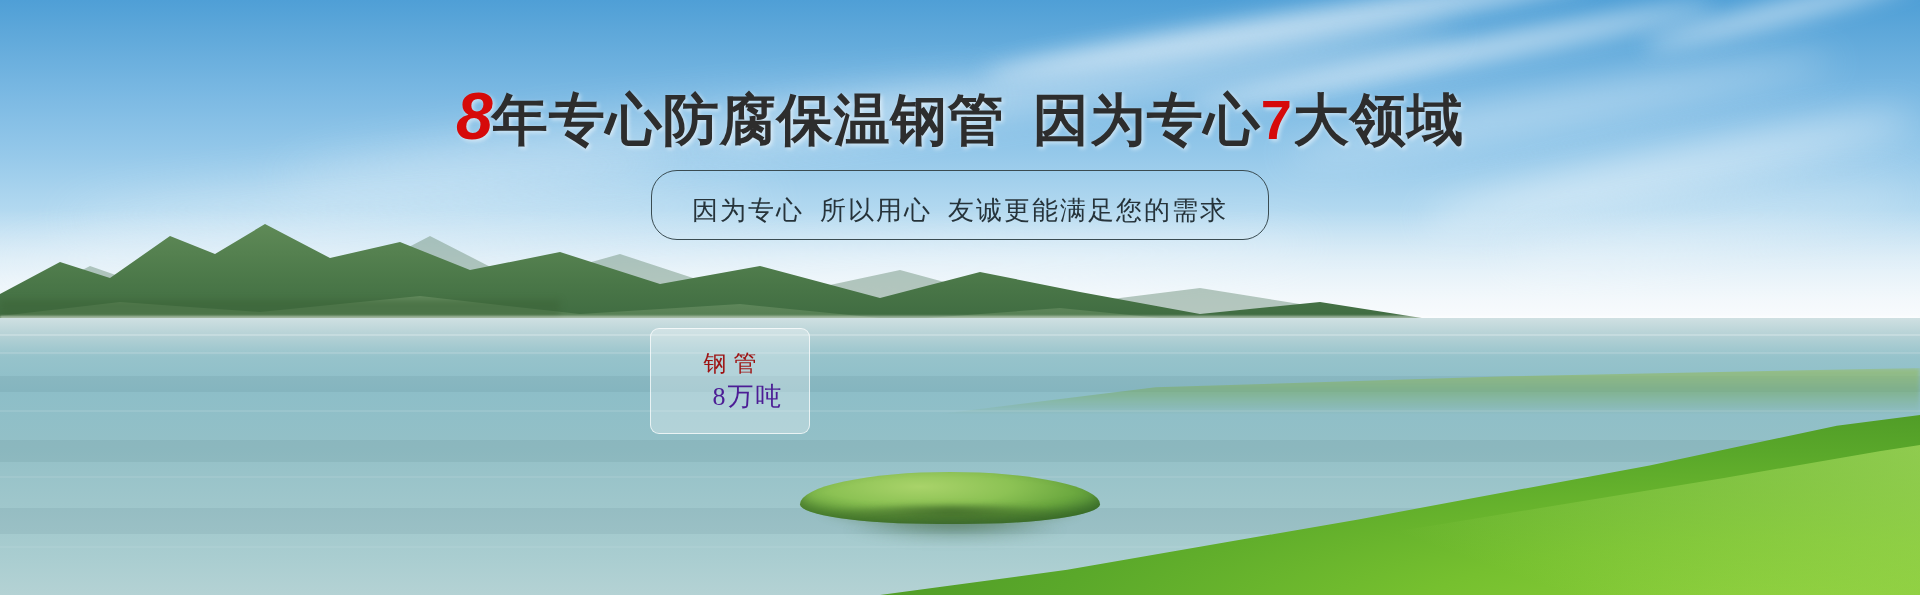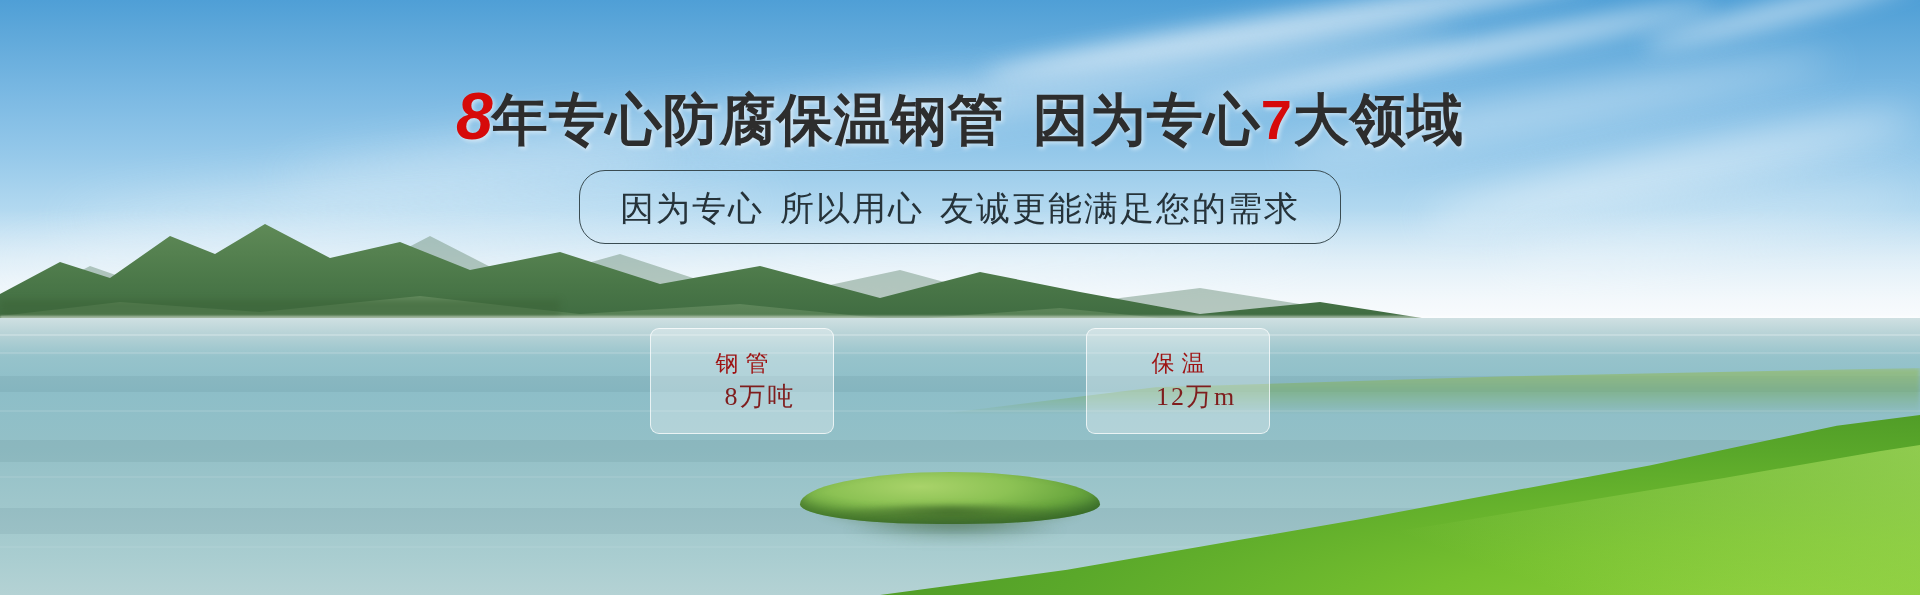--- a/index.html
+++ b/index.html
@@ -204,42 +204,42 @@
 
   .subtitle-wrap {
     position: absolute;
     left: 0;
     top: 170px;
     width: 1920px;
     text-align: center;
   }
   .subtitle {
     display: inline-block;
-    padding: 15px 40px 11px;
+    padding: 22px 40px 11px;
     border: 1.5px solid #3a4c52;
     border-radius: 26px;
-    font-size: 34px;
+    font-size: 26px;
     letter-spacing: 2px;
     color: #26333a;
     background: transparent;
   }
   .subtitle .sp { display: inline-block; width: 16px; }
 
   
   .cards {
     position: absolute;
     left: 650px;
     top: 328px;
     width: 620px;
     height: 106px;
     display: flex;
     justify-content: space-between;
   }
   .card {
-    width: 184px;
+    width: 160px;
     height: 106px;
     border-radius: 9px;
     background: rgba(255,255,255,.30);
     border: 1px solid rgba(255,255,255,.72);
     box-sizing: border-box;
     display: flex;
     flex-direction: column;
     align-items: center;
     justify-content: center;
     gap: 9px;
@@ -247,21 +247,21 @@
   .card-title {
     font-size: 23px;
     letter-spacing: 7px;
     text-indent: 7px;
     color: #9e1212;
     line-height: 1;
   }
   .card-value {
     font-size: 26px;
     letter-spacing: 2px;
-    color: #7f1d1d;
+    color: #4c1d95;
     line-height: 1;
     font-family: "Liberation Serif", "DejaVu Serif", serif;
     margin-left: 36px;
   }
   .card-value sup {
     font-size: 16px;
     vertical-align: super;
   }
 </style>
 </head>
@@ -343,20 +343,16 @@
   </div>
 
   <div class="cards">
 
     <div class="card">
       <div class="card-title">钢管</div>
       <div class="card-value"><span>8万吨</span></div>
     </div>
 
 
-    <div class="card">
-      <div class="card-title">保温</div>
-      <div class="card-value"><span>12万m</span></div>
-    </div>
 
   </div>
 
 </div>
 
 </body></html>

